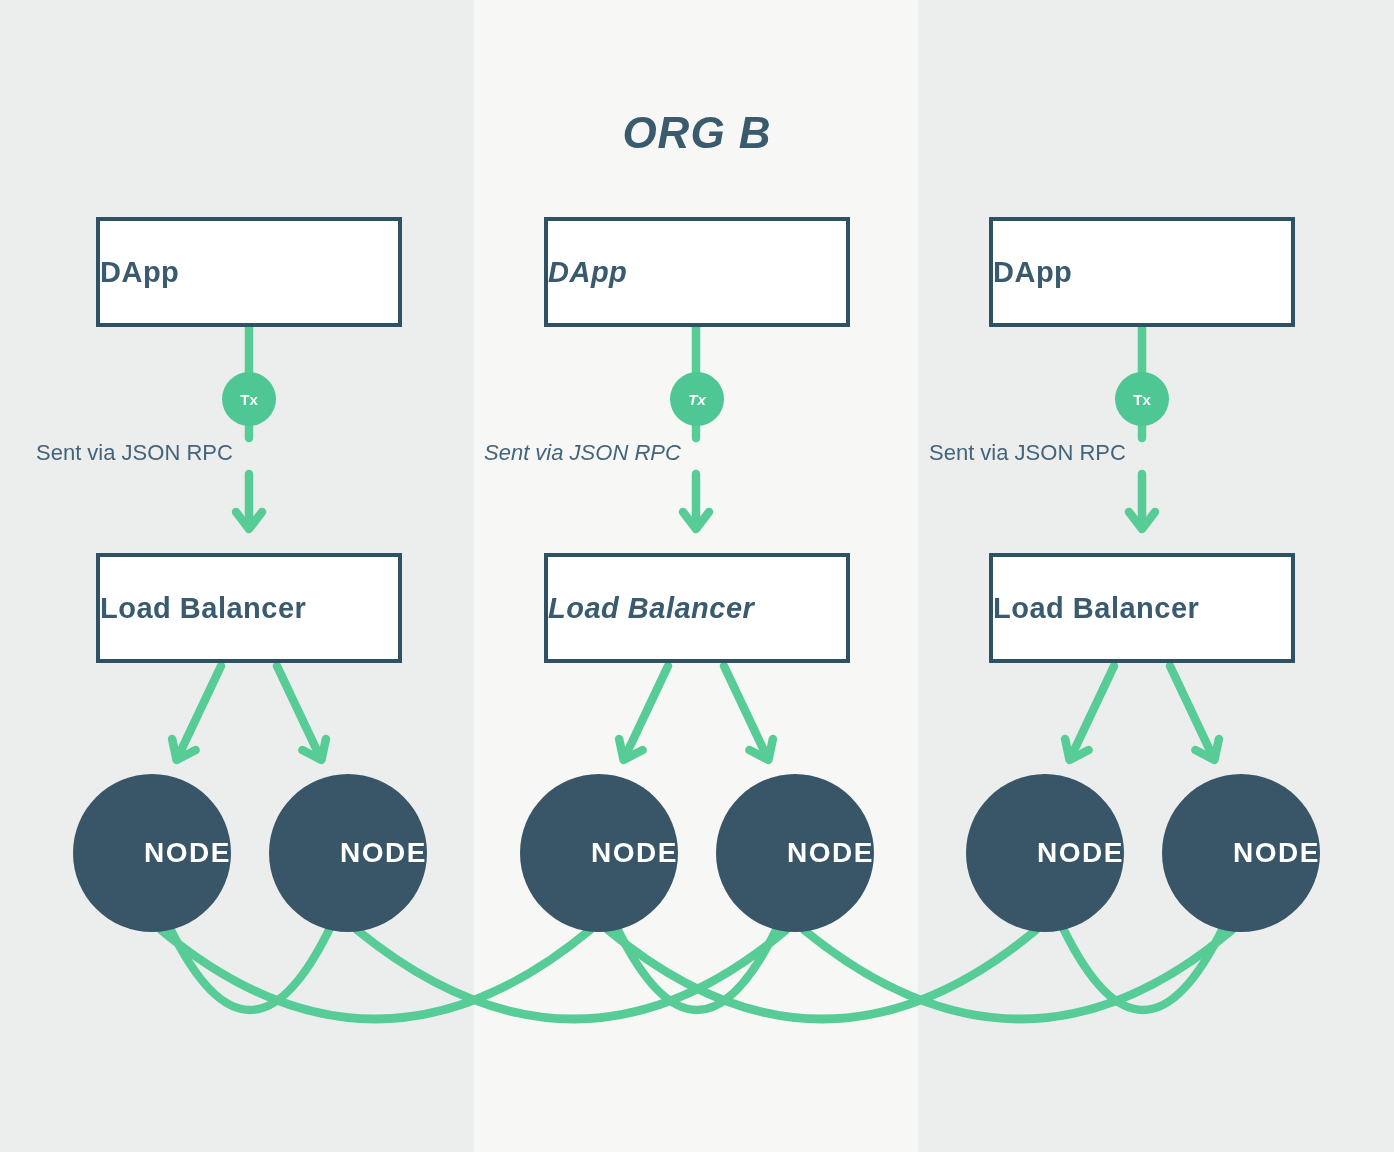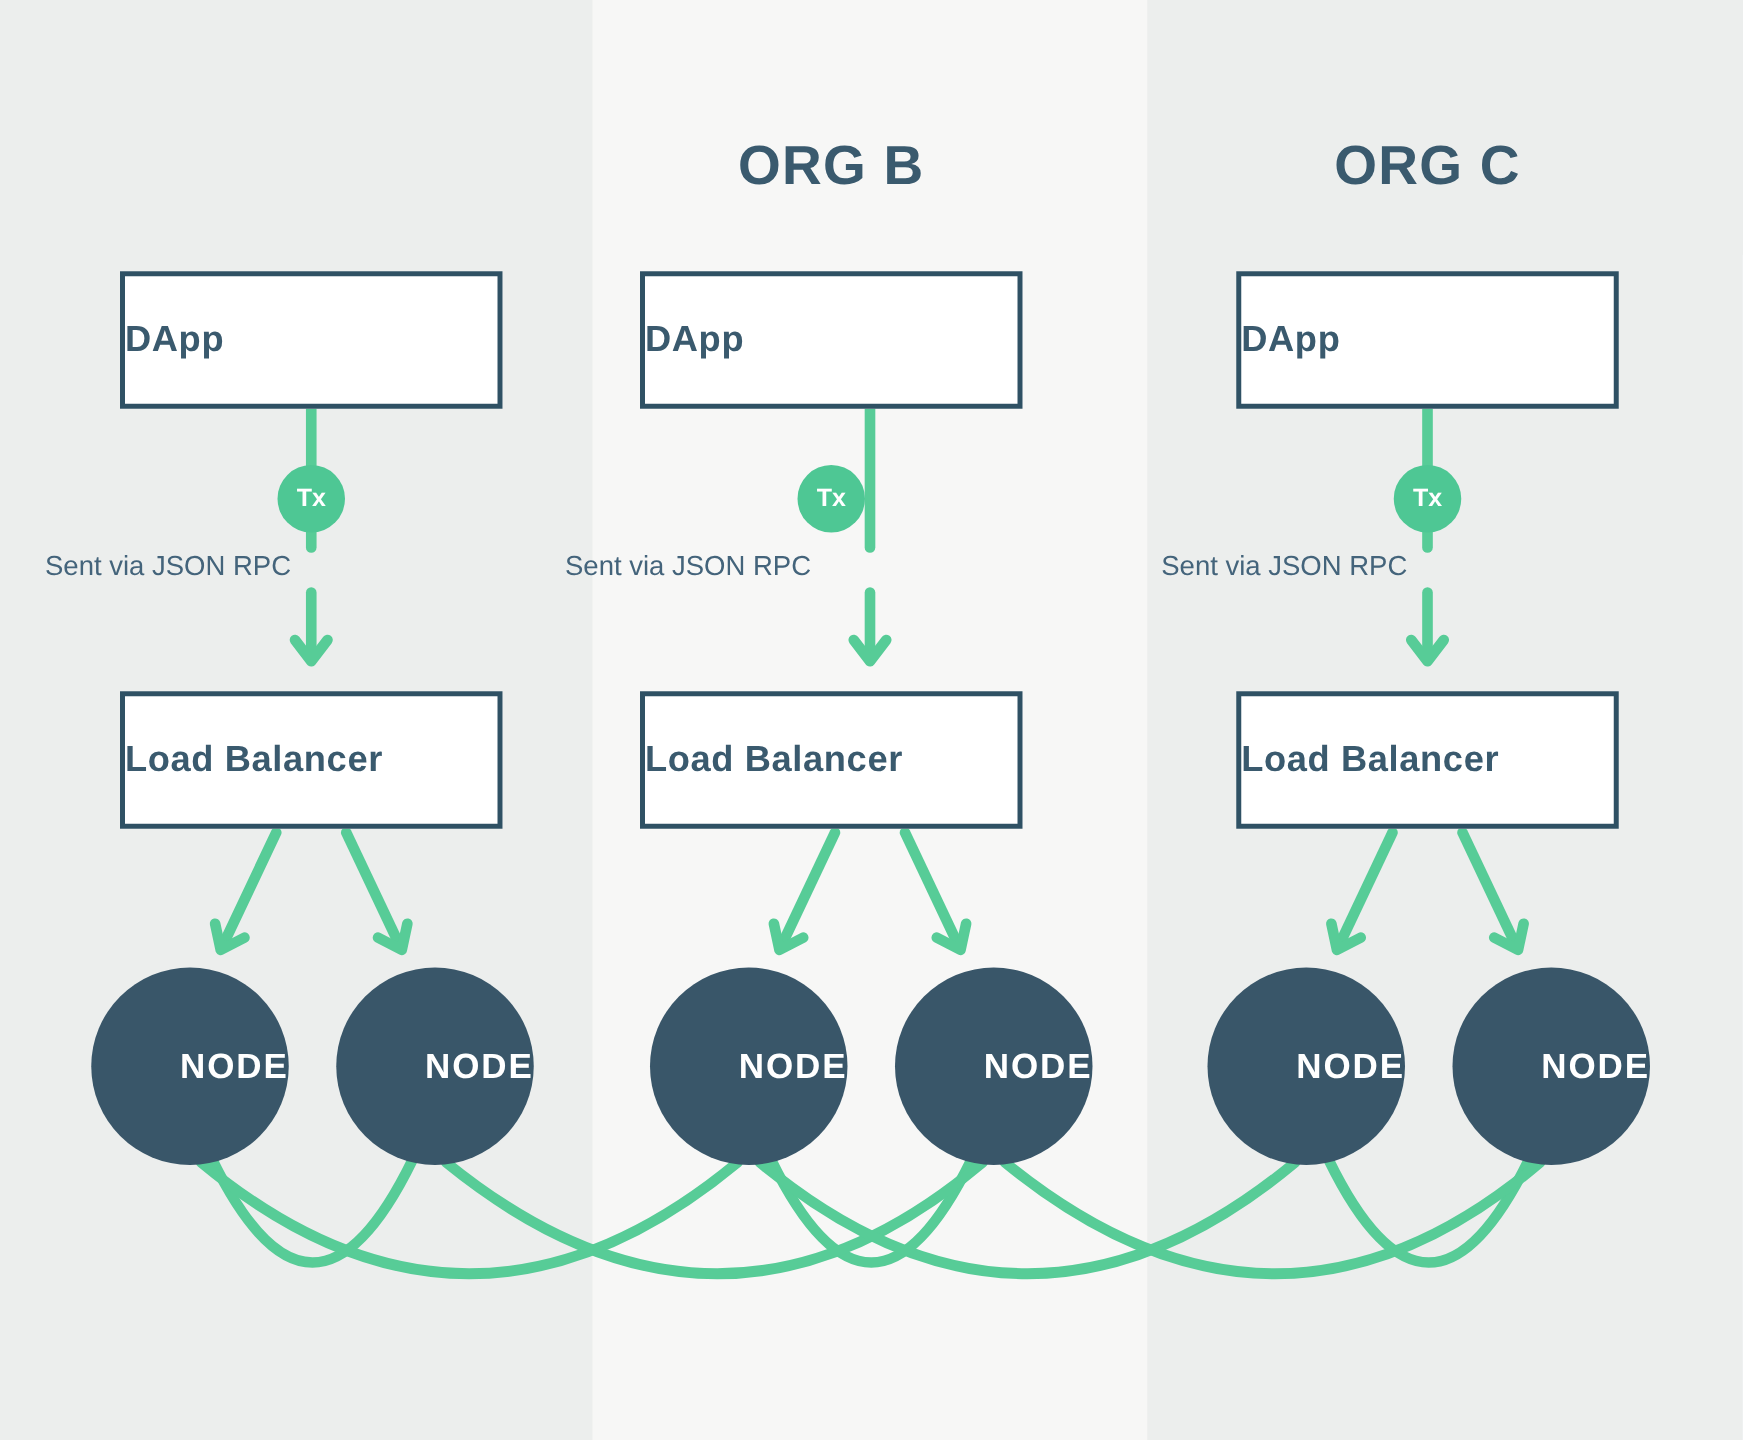--- a/index.html
+++ b/index.html
@@ -18,32 +18,32 @@
   .canvas{position:relative;width:1394px;height:1152px;overflow:hidden;background:var(--band-outer);}
   .band{position:absolute;top:0;height:1152px;}
   .band-a{left:0;width:474px;background:var(--band-outer);}
   .band-b{left:474px;width:444px;background:var(--band-inner);}
   .band-c{left:918px;width:476px;background:var(--band-outer);}
   svg.connector-layer{position:absolute;left:0;top:0;z-index:1;}
   .gline{stroke:var(--green);stroke-width:8.5;fill:none;stroke-linecap:round;stroke-linejoin:round;}
   .ghead{stroke:var(--green);stroke-width:8.5;fill:none;stroke-linecap:round;stroke-linejoin:round;}
   .column{position:absolute;top:0;width:306px;height:1152px;z-index:2;}
   .col-a{left:96px;}
-  .col-b{left:512px;}
+  .col-b{left:544px;font-style:italic;}
   .col-c{left:989px;}
   .org-title{position:absolute;top:108px;left:0;width:100%;text-align:center;
     font-size:44px;font-weight:700;letter-spacing:1px;color:var(--slate-text);}
   .box{position:absolute;left:0;width:306px;height:110px;background:var(--box-bg);
     border:4px solid var(--slate-dark);display:flex;align-items:center;justify-content:flex-start;}
   .dapp-box{top:217px;}
   .lb-box{top:553px;}
   .box-label{font-size:29px;font-weight:700;color:var(--slate-text);letter-spacing:0.5px;}
   .tx-circle{position:absolute;top:372px;left:126px;width:54px;height:54px;border-radius:50%;
     background:var(--tx-green);display:flex;align-items:center;justify-content:center;
-    color:#FFFFFF;font-size:20px;font-weight:700;}
+    color:#FFFFFF;font-size:15px;font-weight:700;}
   .rpc-caption{position:absolute;top:440px;left:-60px;width:426px;
     font-size:22px;font-weight:500;color:var(--caption-text);}
   .node{position:absolute;top:774px;width:158px;height:158px;border-radius:50%;
     background:var(--node-fill);display:flex;align-items:center;justify-content:flex-end;z-index:2;}
   .node-label{color:#FFFFFF;font-size:28px;font-weight:700;letter-spacing:1.5px;}
   .node-a1{left:73px;}  .node-a2{left:269px;}
   .node-b1{left:520px;} .node-b2{left:716px;}
   .node-c1{left:966px;} .node-c2{left:1162px;}
 </style>
 </head>
@@ -115,21 +115,20 @@
     <div class="tx-circle">
       <span>Tx</span>
     </div>
     <div class="rpc-caption">Sent via JSON RPC</div>
     <div class="box lb-box">
       <span class="box-label">Load Balancer</span>
     </div>
   </div>
 
   <div class="column col-c">
-    <div class="org-title">ORG C</div>
     <div class="box dapp-box">
       <span class="box-label">DApp</span>
     </div>
     <div class="tx-circle">
       <span>Tx</span>
     </div>
     <div class="rpc-caption">Sent via JSON RPC</div>
     <div class="box lb-box">
       <span class="box-label">Load Balancer</span>
     </div>

